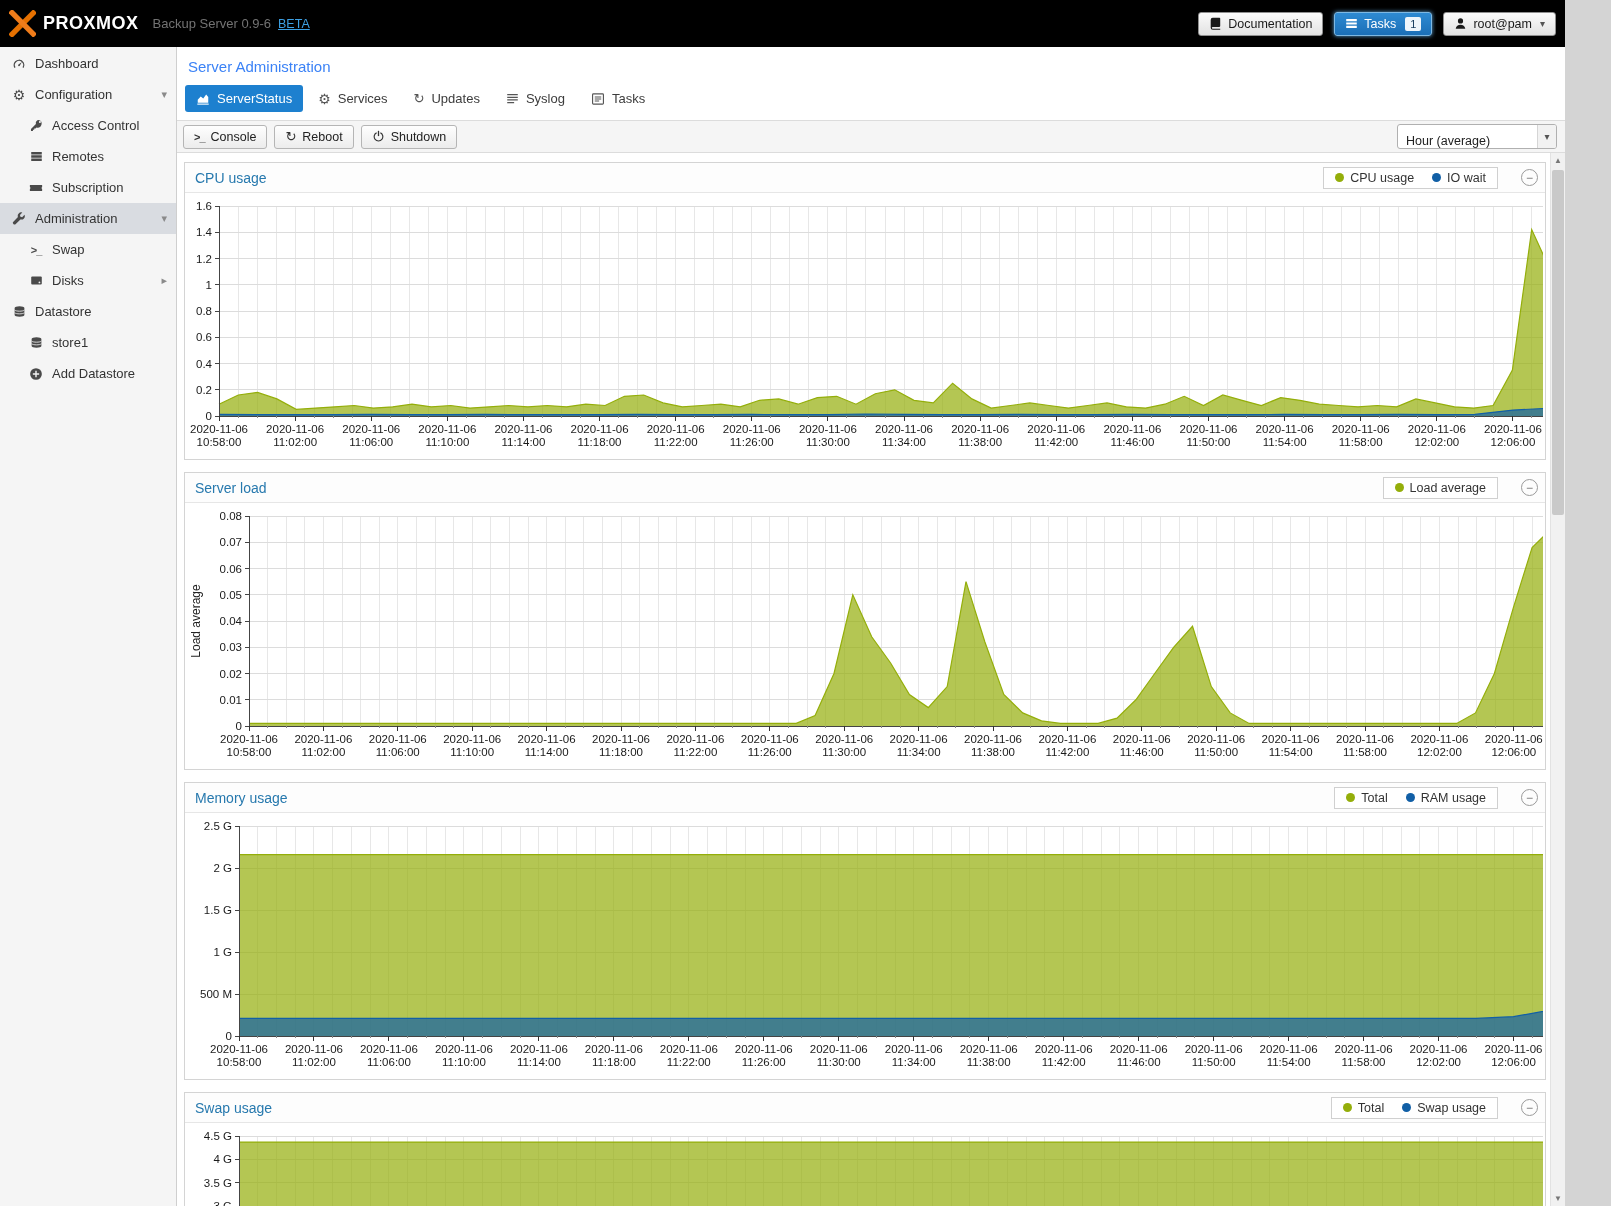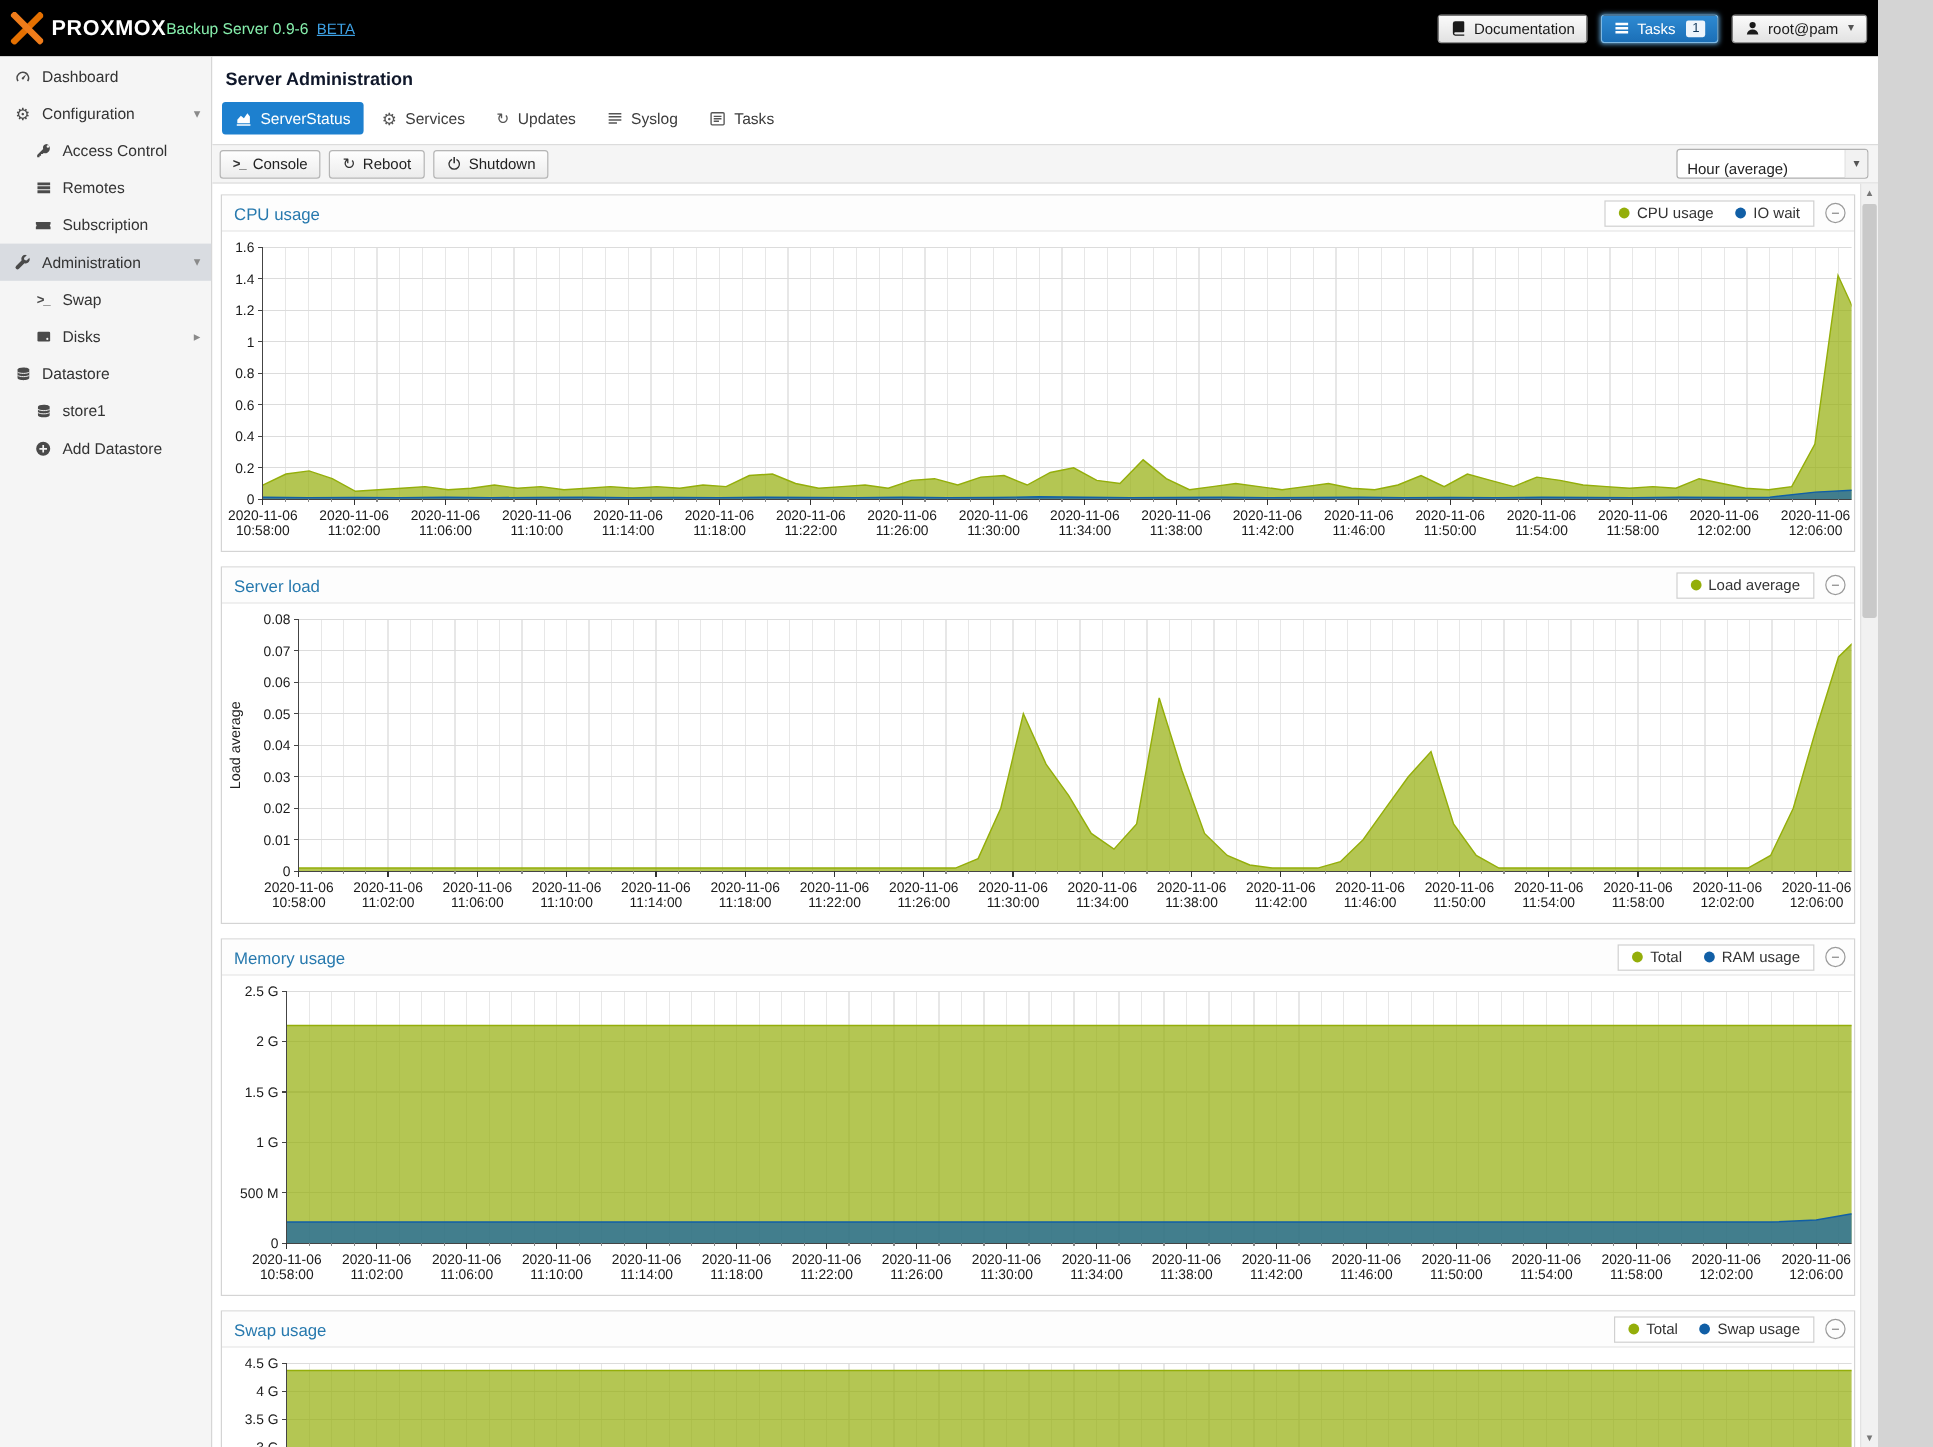--- a/index.html
+++ b/index.html
@@ -4,21 +4,21 @@
 <style>
   *{box-sizing:border-box;margin:0;padding:0}
   html,body{width:1611px;height:1206px;overflow:hidden;background:#d4d4d4;
     font-family:"Liberation Sans","DejaVu Sans",sans-serif;}
   .app{width:1565px;height:1206px;background:#fff;display:flex;flex-direction:column;}
 
   
   .topbar{height:47px;background:#000;display:flex;align-items:center;padding:0 9px;flex:0 0 auto;}
   .logo{display:flex;align-items:center;gap:7px;}
   .brand{color:#fff;font-size:18px;font-weight:bold;letter-spacing:.5px;}
-  .prod{color:#86efac;font-size:13px;margin-left:0;}
+  .prod{color:#737373;font-size:13px;margin-left:14px;}
   .beta{color:#3da0e3;font-size:12.5px;margin-left:7px;text-decoration:underline;cursor:pointer;}
   .top-right{margin-left:auto;display:flex;align-items:center;gap:11px;}
   .hbtn{display:flex;align-items:center;gap:6px;font-size:12.5px;color:#1a1a1a;
     background:linear-gradient(#fbfbfb,#e2e2e2);border:1px solid #8f8f8f;border-radius:3px;
     padding:4px 10px;cursor:pointer;font-family:inherit;}
   .hbtn .hicon{display:flex;align-items:center;}
   .hbtn.tasks{background:linear-gradient(#2e8ad2,#1b6fb7);border:1px solid #7db8e3;color:#fff;box-shadow:0 0 4px #5fa6da;}
   .badge{background:#eef5fb;color:#143a5c;border-radius:2px;font-size:11px;padding:1px 5px;margin-left:3px;}
   .hcaret{font-size:10px;color:#555;margin-left:2px;}
 
@@ -27,41 +27,41 @@
   .sidebar{width:177px;background:#f5f5f5;border-right:1px solid #cfcfcf;flex:0 0 auto;padding-top:1px;}
   .side-item{height:31px;display:flex;align-items:center;gap:8px;padding-left:11px;font-size:13px;color:#333;cursor:pointer;}
   .side-item.lvl1{padding-left:28px;}
   .side-item.selected{background:#d9dce1;}
   .sicon{width:16px;display:flex;justify-content:center;align-items:center;color:#4a4a4a;}
   .scaret{margin-left:auto;margin-right:9px;color:#8a8a8a;font-size:11px;}
   .uicon{font-size:14px;line-height:1;}
   .ticon{font-weight:bold;font-size:11px;letter-spacing:-1px;}
 
   .main{flex:1;display:flex;flex-direction:column;background:#fff;min-width:0;}
-  .main-title{color:#0f172a;font-size:15px;padding:11px 10px 3px 11px;font-weight:bold;}
+  .main-title{color:#3b82f6;font-size:15px;padding:11px 10px 3px 11px;}
   .tabs{display:flex;gap:4px;padding:7px 10px 8px 8px;align-items:center;}
   .tab{display:flex;align-items:center;gap:7px;padding:6px 11px;font-size:13px;color:#3c3c3c;border-radius:3px;cursor:pointer;}
   .tab .tabicon{display:flex;color:#555;align-items:center;}
   .tab.active{background:#1d80cf;color:#ffffff;}
   .tab.active .tabicon{color:#fff;}
   .toolbar{display:flex;align-items:center;gap:7px;background:#f5f5f5;border-top:1px solid #dcdcdc;border-bottom:1px solid #dcdcdc;
     padding:3px 6px;height:33px;flex:0 0 auto;}
   .tbtn{display:flex;align-items:center;gap:6px;font-size:12.5px;color:#222;
     background:linear-gradient(#fefefe,#ececec);border:1px solid #b5b5b5;border-radius:3px;padding:4px 10px;cursor:pointer;font-family:inherit;}
   .tbtn .bicon{display:flex;align-items:center;color:#333;}
   .select{margin-left:auto;display:flex;align-items:flex-end;background:#fff;border:1px solid #b0b0b0;border-radius:3px;
     font-size:12.5px;color:#222;height:25px;width:160px;cursor:pointer;position:relative;padding-left:8px;margin-right:2px;}
   .sel-trig{position:absolute;right:0;top:0;bottom:0;width:19px;display:flex;align-items:center;justify-content:center;
     color:#555;border-left:1px solid #d5d5d5;background:#f2f2f2;font-size:10px;border-radius:0 2px 2px 0;}
 
   
   .charts-wrap{flex:1;display:flex;min-height:0;}
   .charts{flex:1;overflow:hidden;padding:9px 4px 0 7px;}
   .panel{border:1px solid #d4d4d4;margin-bottom:12px;background:#fff;}
-  .panel-hd{height:30px;display:flex;align-items:center;padding:0 7px 0 10px;border-bottom:1px solid #e6e6e6;background:#fdfdfd;}
+  .panel-hd{height:30px;display:flex;align-items:center;padding:0 7px 0 10px;border-bottom:1px solid #e6e6e6;background:#fdfdfd;gap:14px;}
   .panel-title{color:#2779ae;font-size:14px;}
   .legend{margin-left:auto;display:flex;align-items:center;gap:18px;border:1px solid #d0d0d0;background:#fff;
     padding:3px 11px;font-size:12.5px;color:#333;margin-right:9px;}
   .litem{display:flex;align-items:center;gap:6px;}
   .dot{width:9px;height:9px;border-radius:50%;display:inline-block;}
   .collapse{width:17px;height:17px;border-radius:50%;border:1px solid #9a9a9a;background:#fdfdfd;color:#777;
     font-size:12px;line-height:14px;text-align:center;cursor:pointer;padding:0;font-family:inherit;}
   .chart{padding:3px 0 3px 0;height:266px;overflow:hidden;}
   svg text{font-family:"Liberation Sans","DejaVu Sans",sans-serif;}
 

